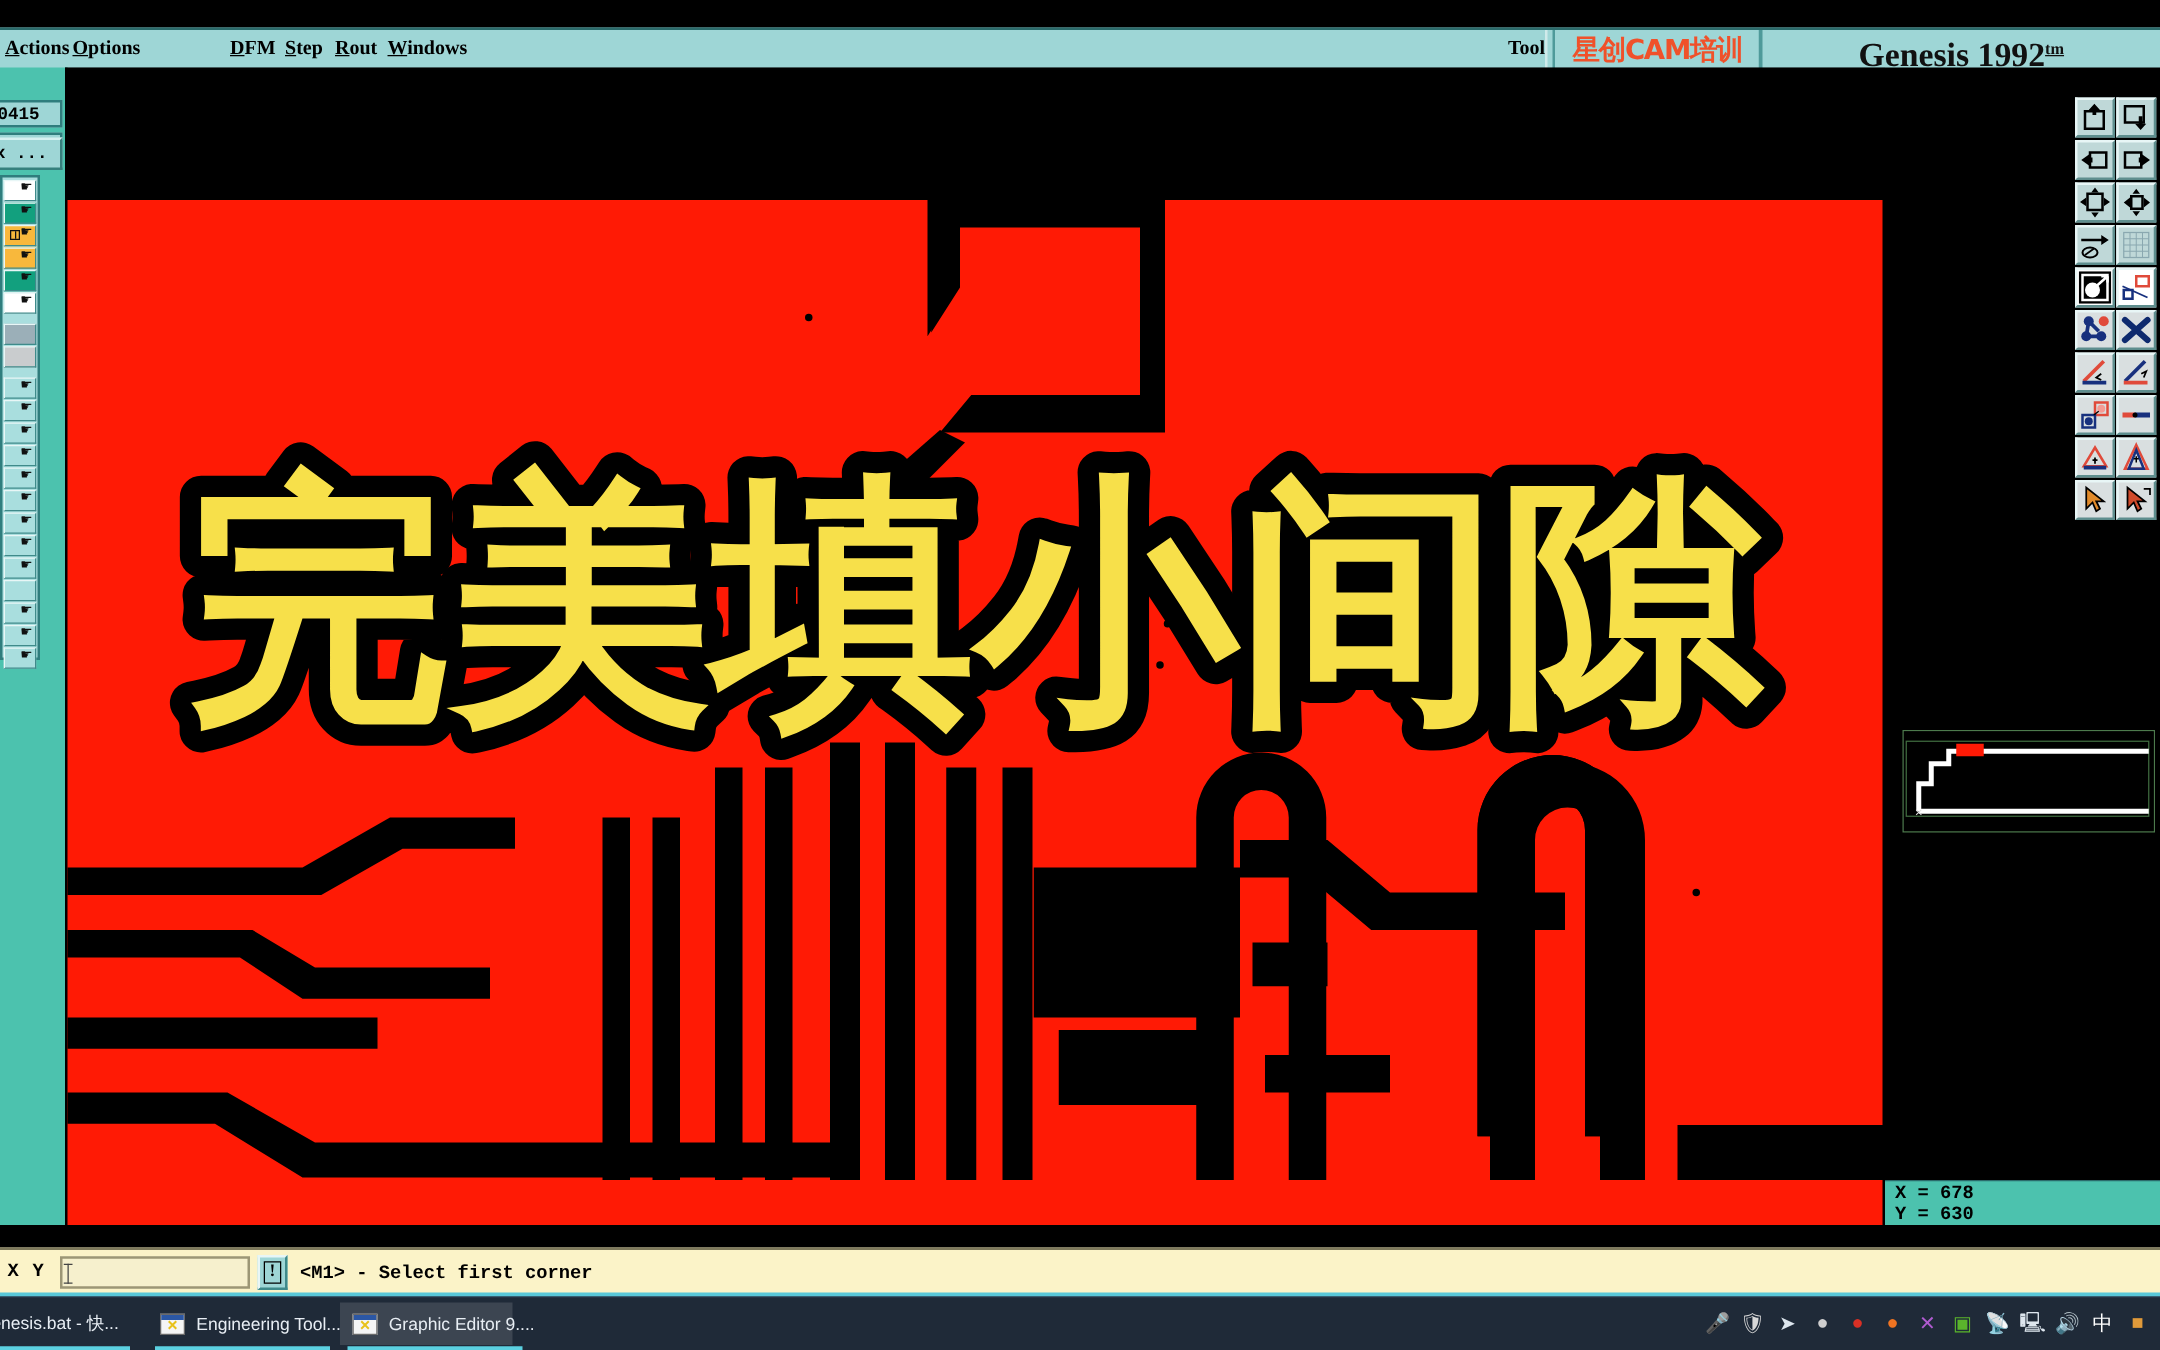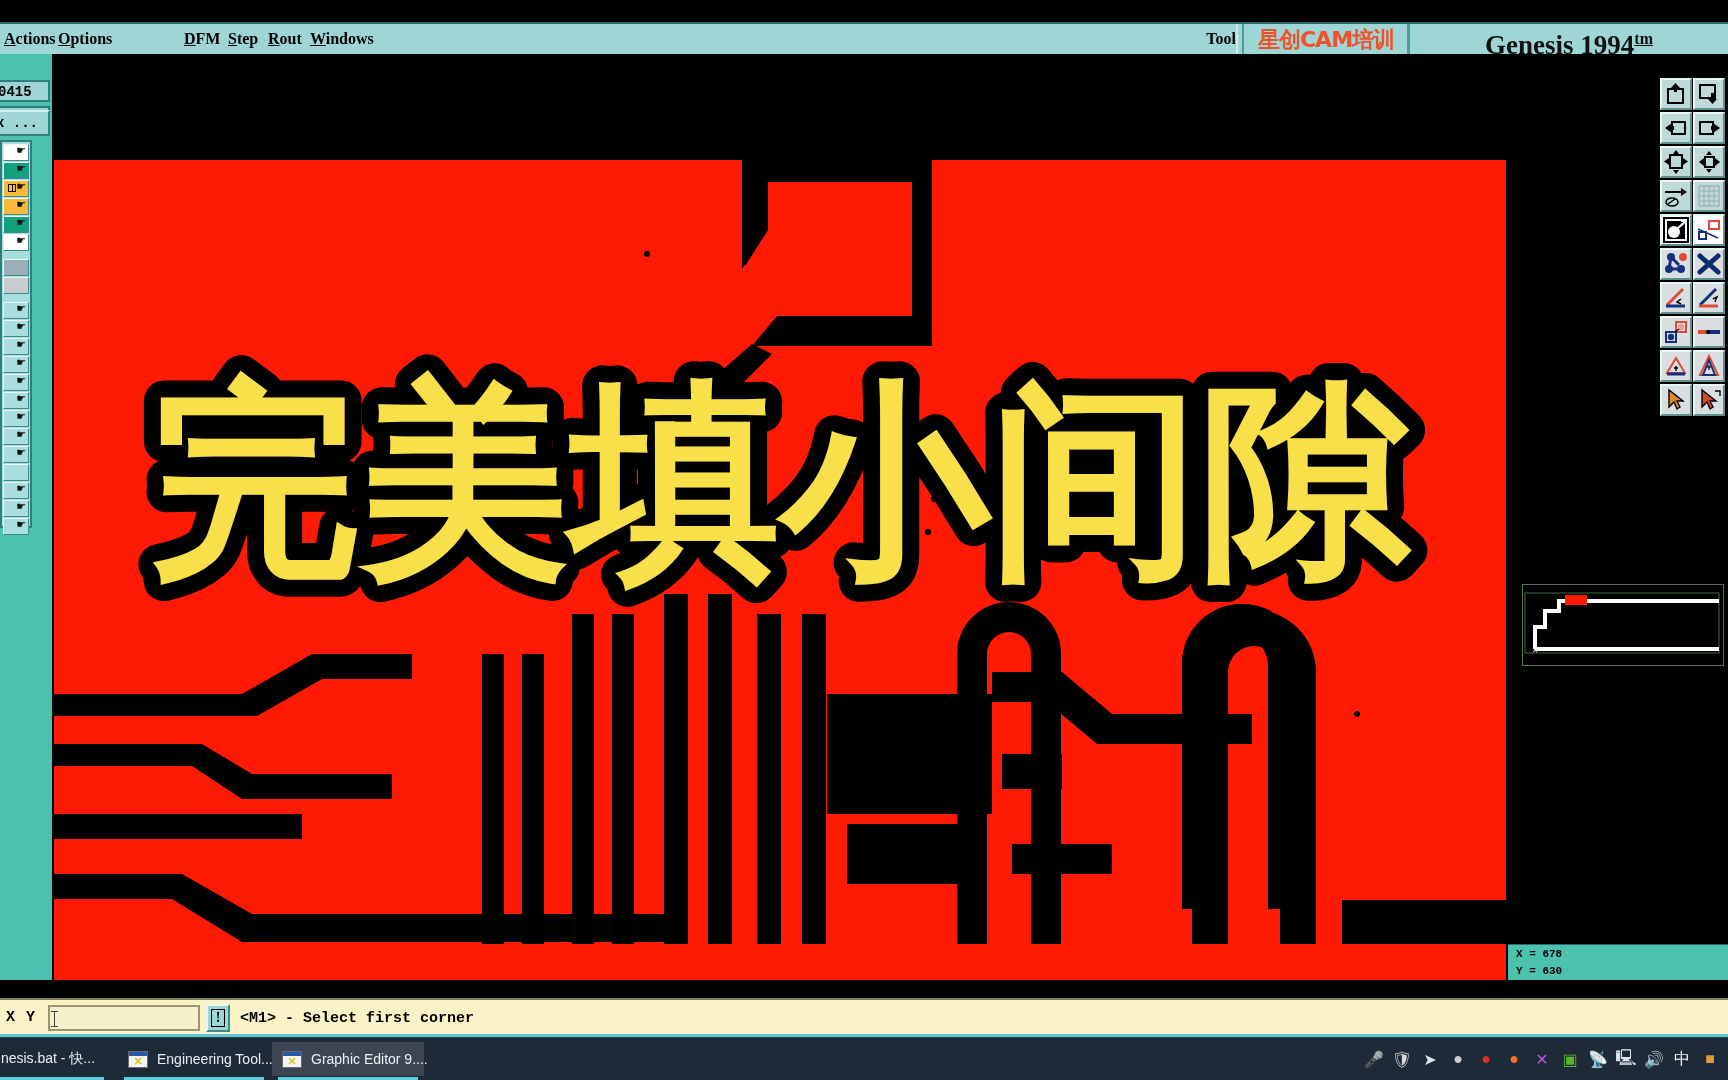--- a/index.html
+++ b/index.html
@@ -67,21 +67,21 @@
   .brand-right {
     position:absolute; right: 0px; top: -16px; width: 318px; height: 54px;
     text-align: center;
   }
   .brand-gen {
     font-family: "Liberation Serif", serif;
     font-weight: bold; font-size: 27px; color: #111;
     letter-spacing: 0px; line-height: 30px;
     margin-top: 16px;
   }
-  .brand-tm { font-size: 16px; vertical-align: super; text-decoration: underline; }
+  .brand-tm { font-size: 13px; vertical-align: super; text-decoration: underline; }
   .brand-sub {
     font-family: "Liberation Serif", serif;
     font-style: italic; font-weight: bold; font-size: 14px; color: #111;
     line-height: 14px;
   }
 
   
   .leftpanel {
     position: absolute; left: 0; top: 54px; width: 52px; height: 926px;
     background: #4cc2ae;
@@ -170,21 +170,21 @@
     width: 200px; height: 80px;
     border: 1px solid #4d7a4d;
     background: #000;
   }
   .coord-box {
     position:absolute; right: 0px; bottom: 0px;
     width: 220px; height: 36px;
     background: #4cc2ae;
     border-top: 1px solid #2b6b6b;
     font-family:"Liberation Mono", monospace;
-    font-size: 11px; font-weight: bold; color:#000;
+    font-size: 15px; font-weight: bold; color:#000;
     padding: 1px 0 0 8px; box-sizing: border-box;
     line-height: 17px;
   }
 
   
   .cmdbar {
     position:absolute; left:0; bottom: 42px; width: 1728px; height: 38px;
     background:#fbf3c8;
     border-top: 2px solid #7e7a5c;
   }
@@ -289,21 +289,21 @@
         <span class="menu-item" style="left: 228px;"><u>S</u>tep</span>
         <span class="menu-item" style="left: 268px;"><u>R</u>out</span>
         <span class="menu-item" style="left: 310px;"><u>W</u>indows</span>
       </div>
     <span class="help-item">Tool</span>
     <div class="menu-sep"></div>
     <div class="brand-cn">星创CAM培训</div>
     <div class="brand-sep"></div>
     <div class="brand-right">
       <div class="brand-gen">
-        <span>Genesis 1994</span><span class="brand-tm">tm</span>
+        <span>Genesis 1992</span><span class="brand-tm">tm</span>
       </div>
       <div class="brand-sub">Graphic Editor</div>
     </div>
   </div>
 
   <div class="leftpanel">
     <div class="lp-field" style="top:26px;">0415</div>
     <div class="lp-field" style="top:52px;"></div>
     <div class="lp-btn" style="top:56px;">x  ...</div>
     <div class="layerlist" id="layer-list">
@@ -568,21 +568,21 @@
     <div id="task-buttons">
         <div class="task-btn" style="left: -20px; width: 130px;">
           <span>ienesis.bat - 快...</span>
         </div>
         <div class="task-underline" style="left: -14px; width: 118px; position: absolute;"></div>
         <div class="task-btn" style="left: 118px; width: 152px;">
           <span class="tico"></span>
           <span>Engineering Tool...</span>
         </div>
         <div class="task-underline" style="left: 124px; width: 140px; position: absolute;"></div>
-        <div class="task-btn active" style="left: 272px; width: 152px;">
+        <div class="task-btn active" style="left: 272px; width: 138px;">
           <span class="tico"></span>
           <span>Graphic Editor 9....</span>
         </div>
         <div class="task-underline" style="left: 278px; width: 140px; position: absolute;"></div>
       </div>
     <div class="tray" id="tray">
         <div class="tray-ico" style="color: rgb(221, 230, 238);">🎤</div>
         <div class="tray-ico" style="color: rgb(216, 216, 216);">🛡</div>
         <div class="tray-ico" style="color: rgb(221, 230, 238);">➤</div>
         <div class="tray-ico" style="color: rgb(207, 207, 207);">●</div>

